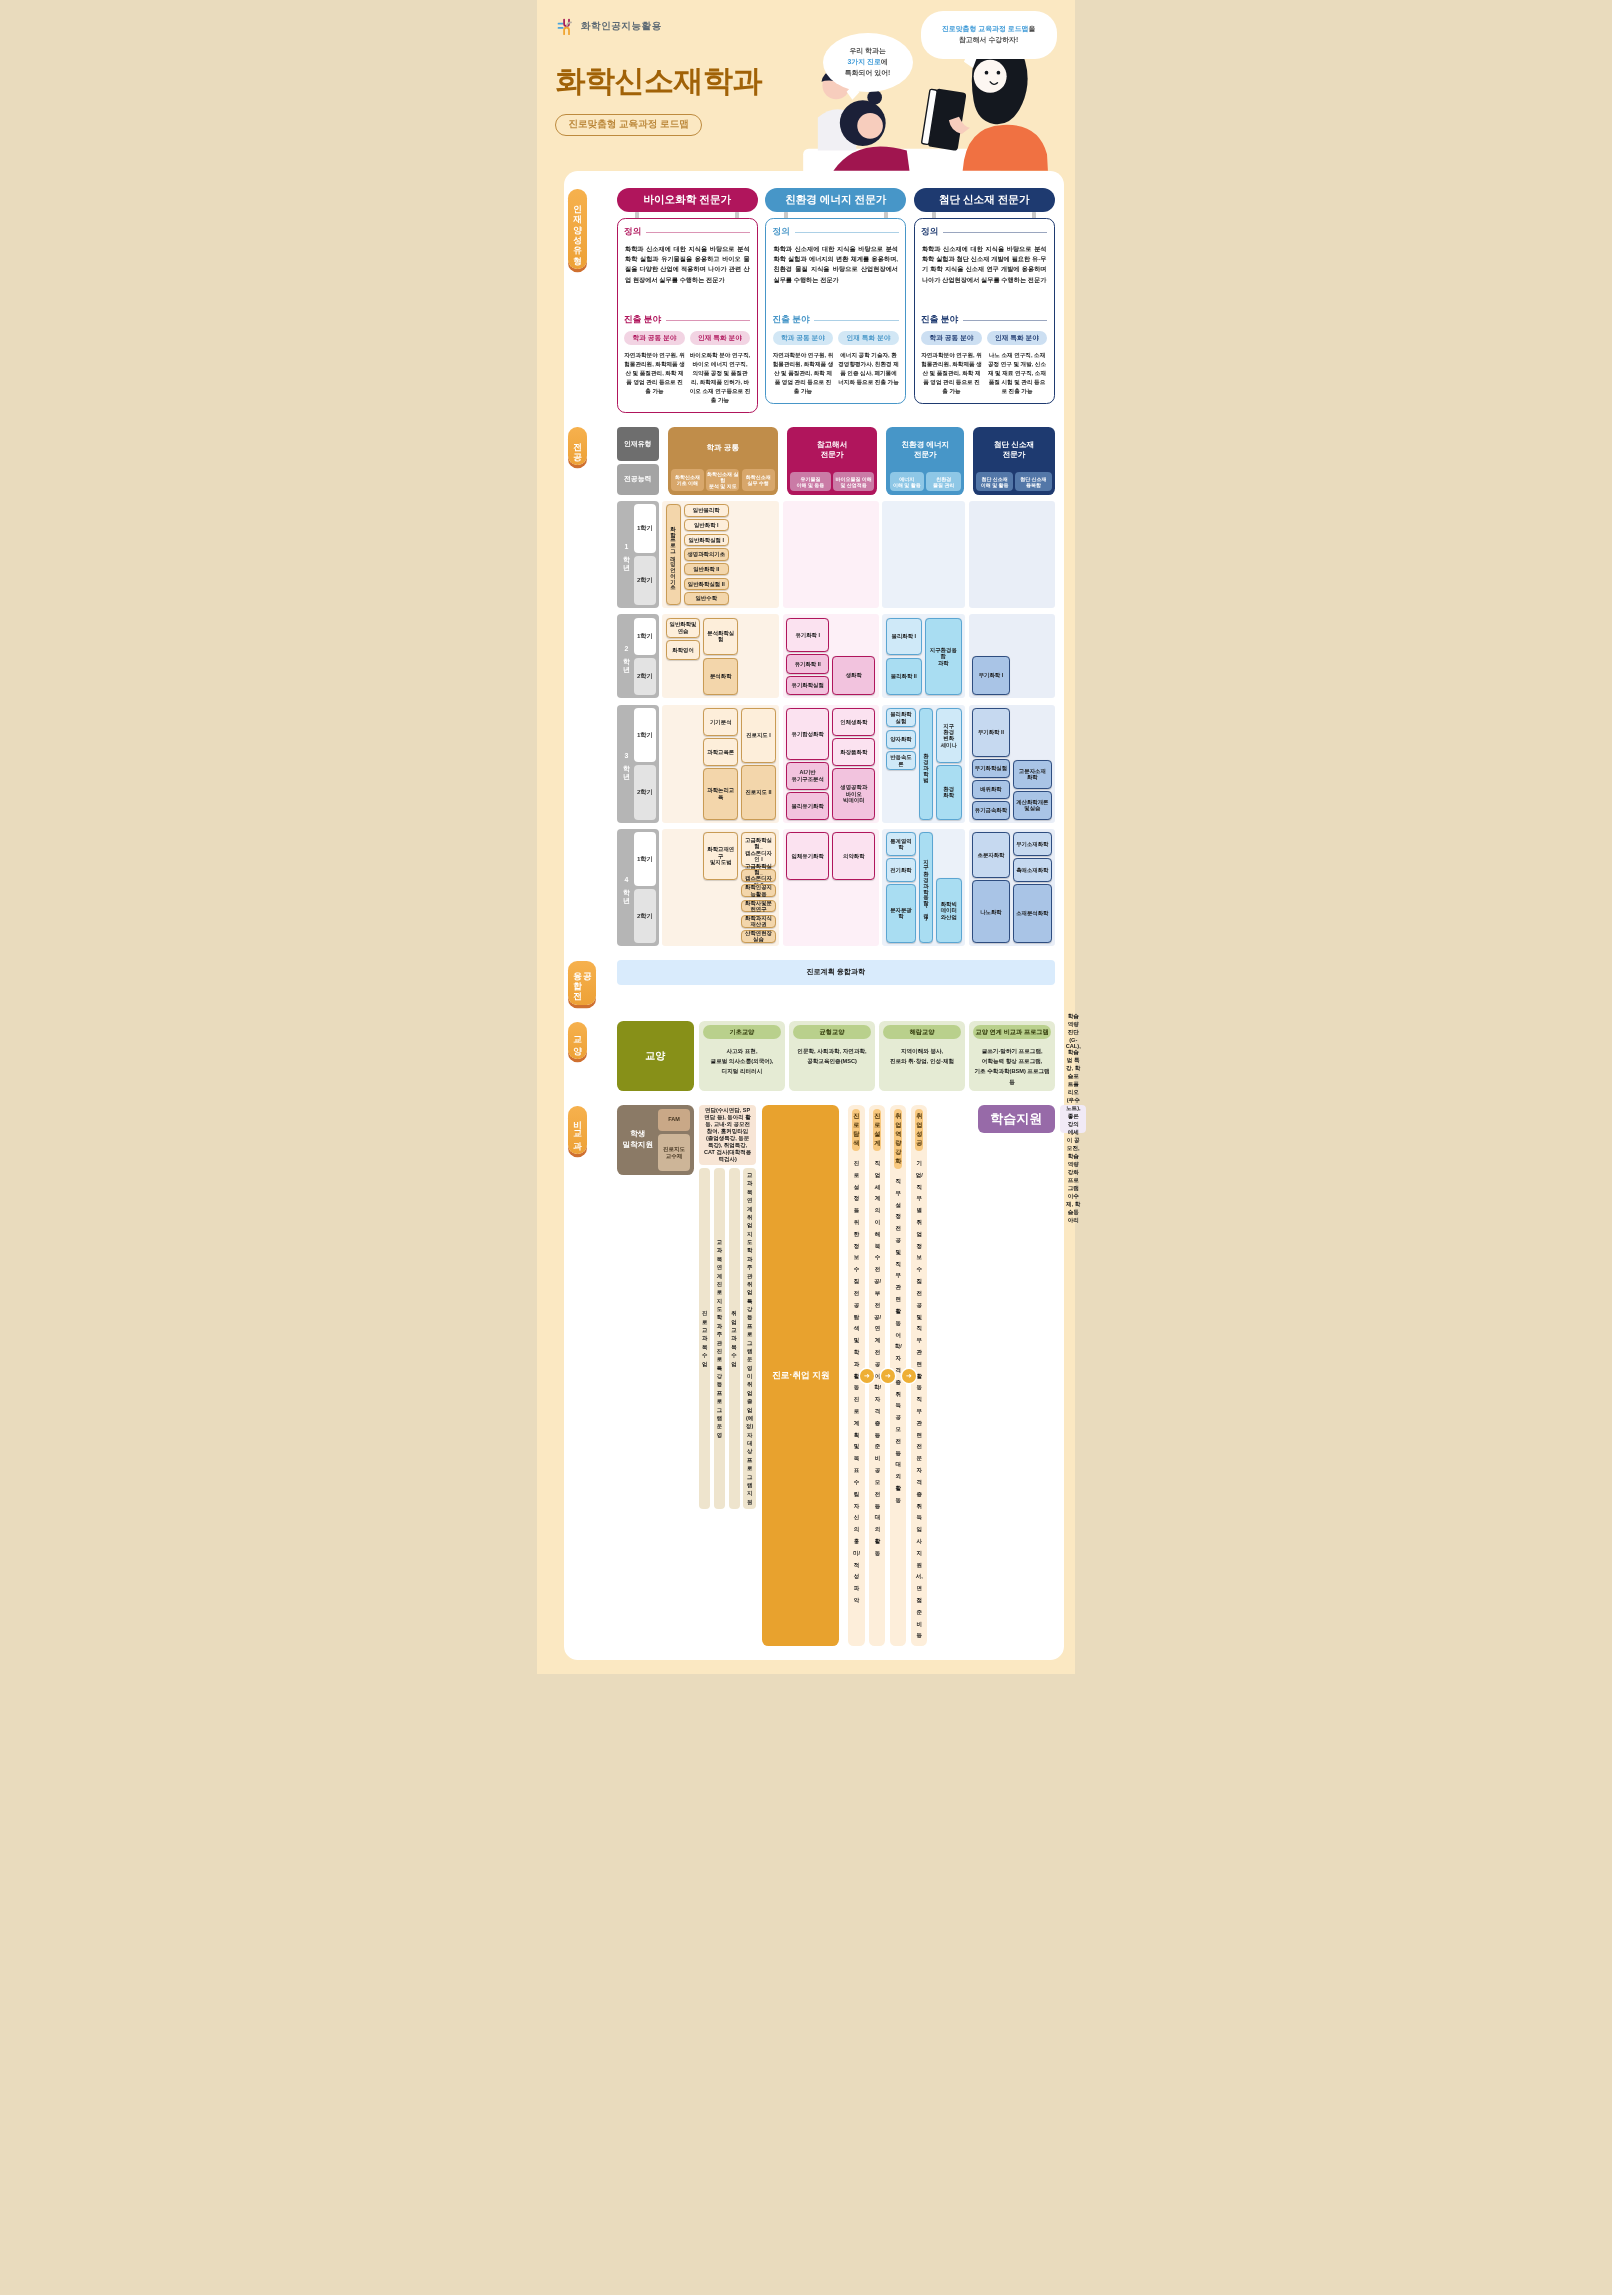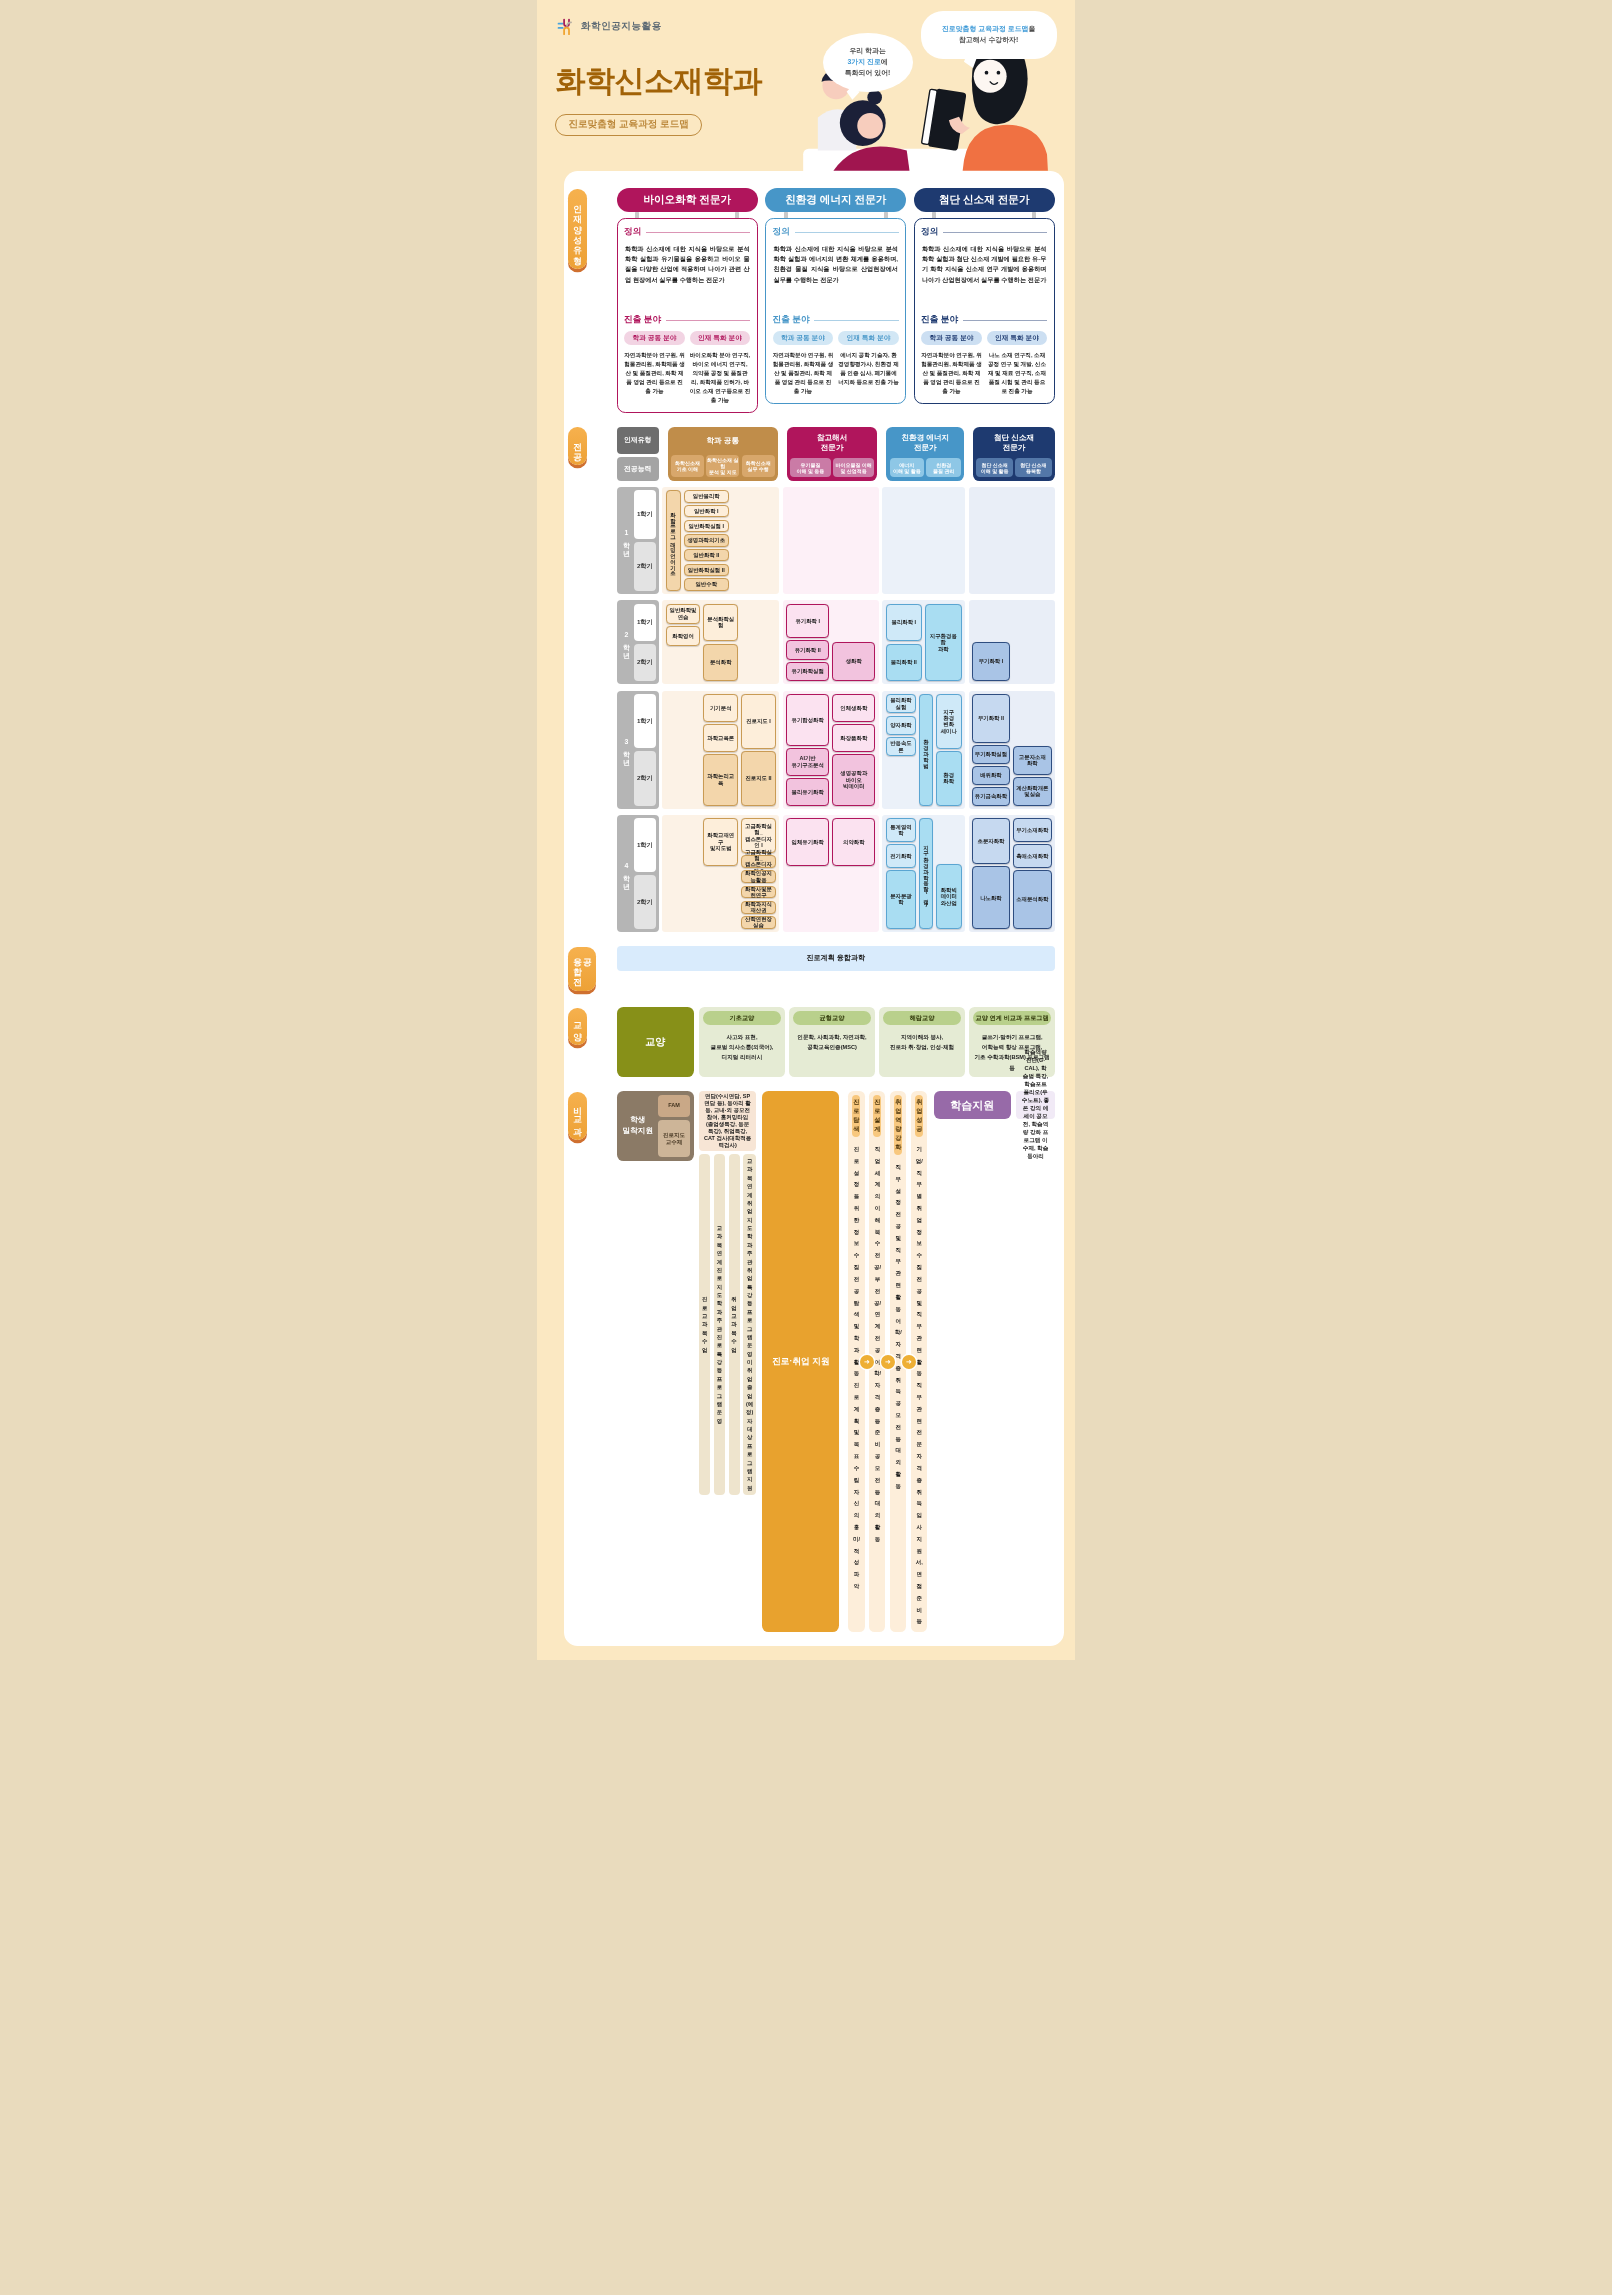--- a/index.html
+++ b/index.html
@@ -52,21 +52,21 @@
   .lab { color:var(--c); font-weight:800; font-size:8.7px; display:flex; align-items:center; gap:4.6px; }
   .lab:after { content:""; flex:1; height:0.7px; background:var(--c); opacity:.45; }
   .def { margin:5.5px 0.9px 8.3px; font-size:6.2px; font-weight:600; line-height:1.66; text-align:justify; min-height:62px; }
   .fields { display:flex; gap:4.6px; margin-top:4.6px; }
   .fcol { flex:1; }
   .fpill { background:var(--soft); color:var(--c); border-radius:459px; text-align:center;
            font-weight:800; font-size:6.7px; padding:2.8px 0.9px; }
   .ftext { margin-top:5.5px; font-size:5.6px; font-weight:600; line-height:1.6; text-align:center; }
 
   
-  .mhead { display:flex; gap:9px; height:54px; }
+  .mhead { display:flex; gap:9px; height:68px; }
   .mh-left { flex:0 0 42px; display:flex; flex-direction:column; gap:2.8px; }
   .mh-type, .mh-ability { border-radius:4.1px; color:#fff; font-weight:800; font-size:6.9px;
           display:flex; align-items:center; justify-content:center; }
   .mh-type { flex:1.15; background:#6e6e6e; }
   .mh-ability { flex:1; background:#a4a4a4; }
   .mch { border-radius:6.4px; color:#fff; padding:3.2px; display:flex; flex-direction:column; gap:2.8px; }
   .mch-title { flex:1; display:flex; align-items:center; justify-content:center; text-align:center;
                font-size:7.6px; font-weight:800; line-height:1.25; }
   .mch-pills { display:flex; gap:2.3px; }
   .mch-pill { flex:1; border-radius:4.1px; font-size:5px; font-weight:800; text-align:center;
@@ -149,22 +149,22 @@
   .car-cols { flex:1; display:flex; align-items:stretch; gap:2.8px; }
   .car-col { flex:1; background:#fdeeda; border-radius:5.5px; padding:4.1px; min-width:0; }
   .car-pill { background:#f8c87e; border-radius:459px; text-align:center; font-size:6.2px; font-weight:800;
               color:#4a3208; padding:2.8px 0.9px; }
   .car-items { margin-top:7.3px; text-align:center; font-size:5.5px; font-weight:700; line-height:2.15; }
   .car-arrow { align-self:center; flex:0 0 13.8px; height:13.8px; border-radius:50%; background:#eeaf35; color:#fff;
                display:flex; align-items:center; justify-content:center; font-size:6.9px; font-weight:800;
                margin:0 -7.3px; z-index:2; box-shadow:0 0 0 1.4px #fff; }
 
   .study-row { display:flex; gap:5.5px; height:28.5px; }
-  .study-label { flex:0 0 77px; background:#976aa8; border-radius:6px; color:#fff; font-size:11px;
-                 font-weight:800; display:flex; align-items:center; justify-content:center; }
+  .study-label { flex:0 0 77px; background:#976aa8; border-radius:6px; color:#fff; font-size:13px;
+                 font-weight:800; display:flex; align-items:center; justify-content:center;margin-left:44px; }
   .study-strip { flex:1; background:#f1eaf6; border-radius:4.1px; display:flex; align-items:center;
                  justify-content:center; text-align:center; font-size:5.6px; font-weight:700; padding:1.8px 5.5px; }
 </style>
 </head>
 <body>
 
 <div class="page">
 
   <div class="header">
     <div class="logo-row">

